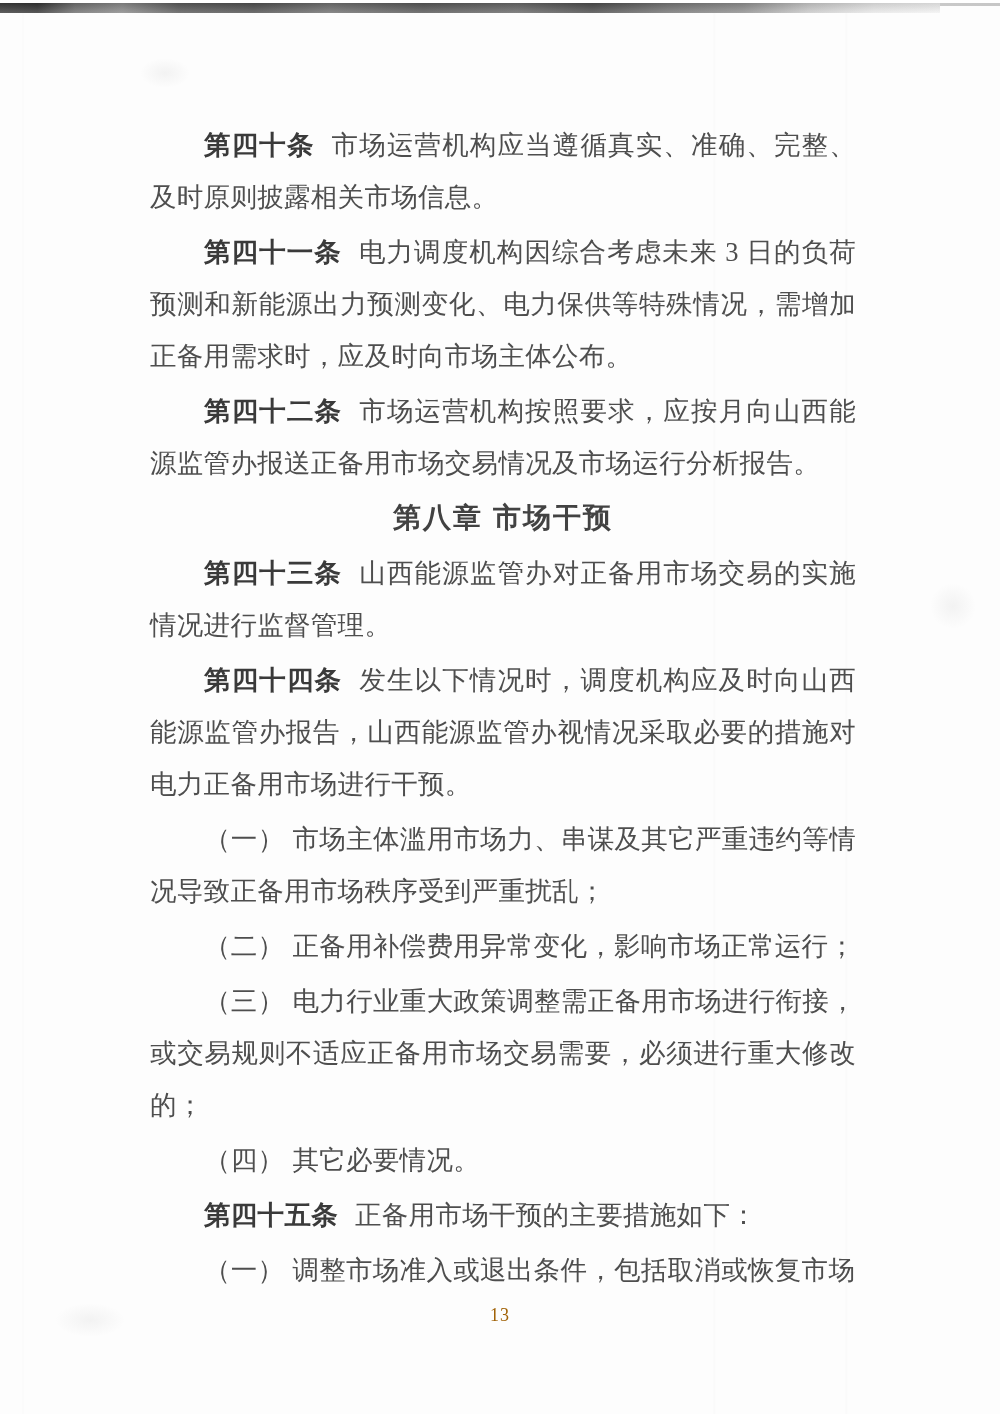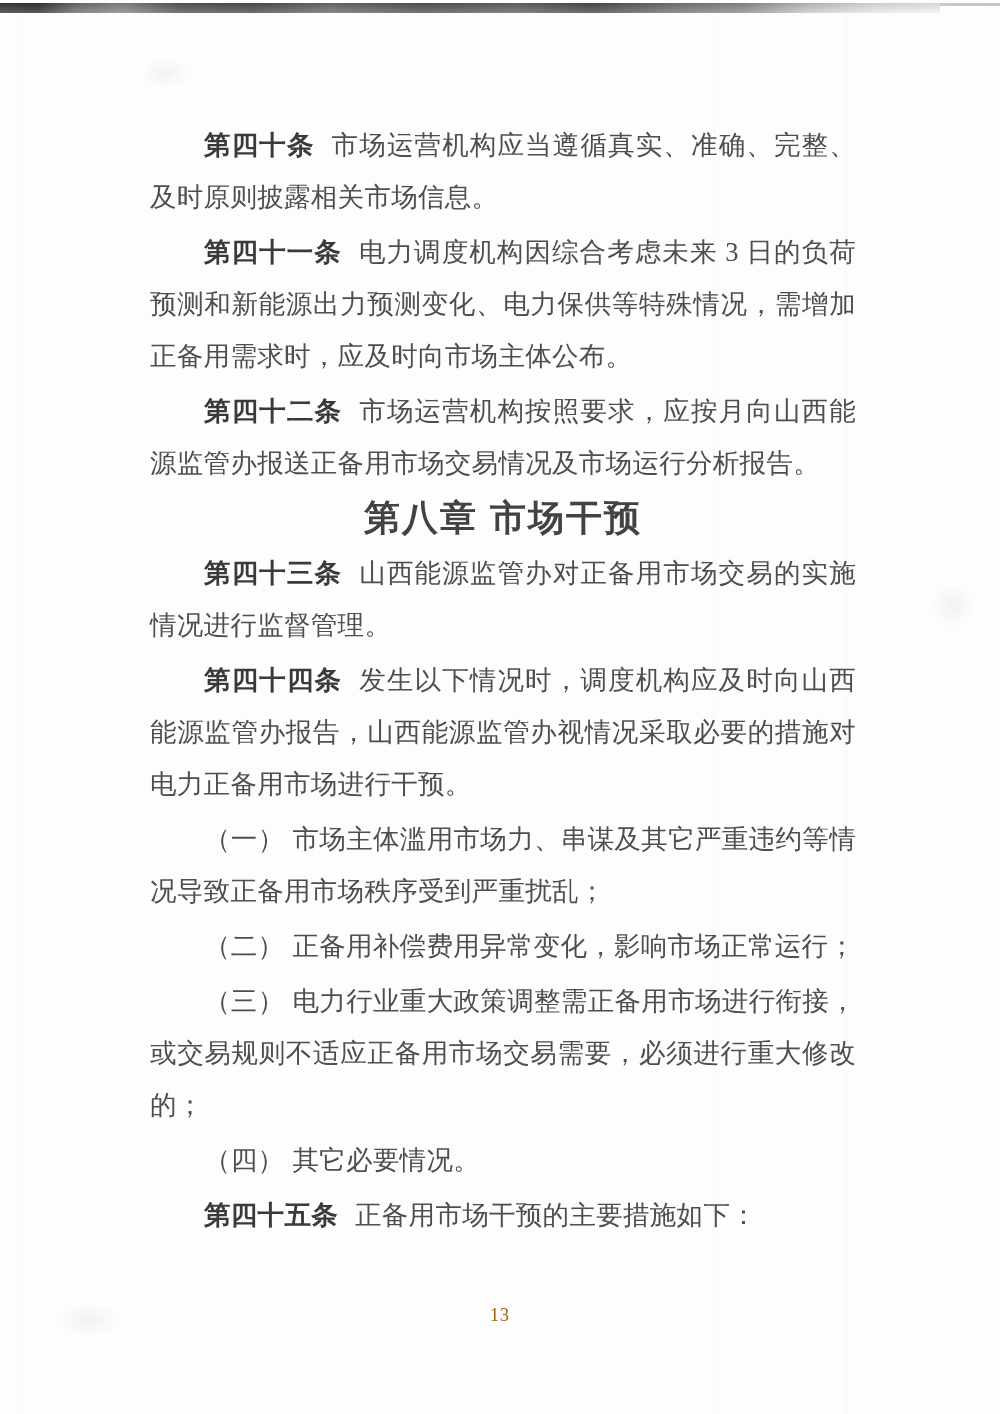--- a/index.html
+++ b/index.html
@@ -74,21 +74,21 @@
   }
   .lead.plain {
     font-weight: normal;
     color: #4e4e4e;
     margin-right: 8px;
   }
   .chapter {
     margin: 2px 0 3px 0;
     font-family: "Liberation Sans", "DejaVu Sans", sans-serif;
     font-weight: bold;
-    font-size: 36px;
+    font-size: 28px;
     line-height: 52px;
     letter-spacing: 2px;
     color: #424242;
     text-align: center;
     text-indent: 0;
   }
   .page-number {
     position: absolute;
     top: 1300px;
     left: 0; right: 0;
@@ -128,18 +128,19 @@
     <p class="para"><span class="lead plain">（一）</span><span>市场主体滥用市场力、串谋及其它严重违约等情况导致正备用市场秩序受到严重扰乱；</span></p>
 
     <p class="para"><span class="lead plain">（二）</span><span>正备用补偿费用异常变化，影响市场正常运行；</span></p>
 
     <p class="para"><span class="lead plain">（三）</span><span>电力行业重大政策调整需正备用市场进行衔接，或交易规则不适应正备用市场交易需要，必须进行重大修改的；</span></p>
 
     <p class="para"><span class="lead plain">（四）</span><span>其它必要情况。</span></p>
 
     <p class="para"><span class="lead">第四十五条</span><span>正备用市场干预的主要措施如下：</span></p>
 
+    <p class="para"><span class="lead plain">（一）</span><span>调整市场准入或退出条件，包括取消或恢复市场</span></p>
 
   </div>
 
   <div class="page-number">13</div>
 
 </div>
 
 </body></html>

